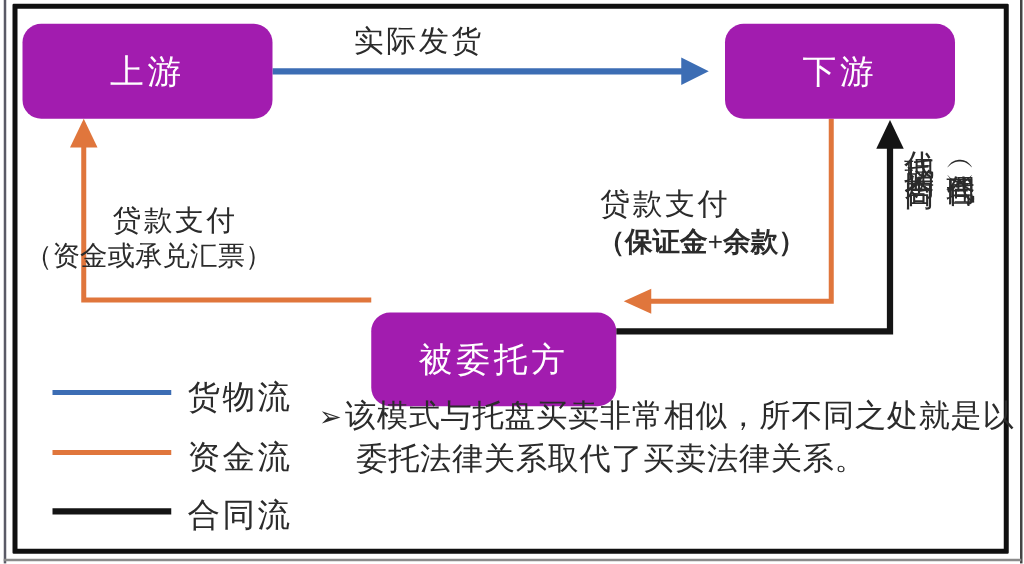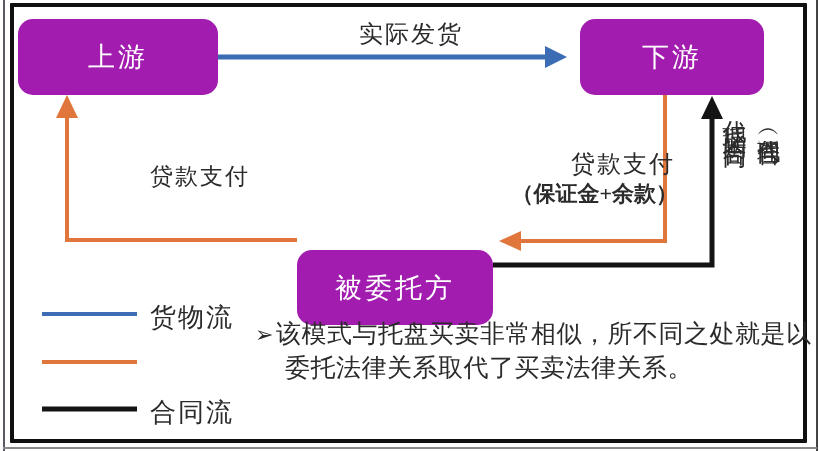--- a/index.html
+++ b/index.html
@@ -17,21 +17,21 @@
   }
   svg.overlay{position:absolute;left:0;top:0;width:819px;height:451px;}
   .node{
     position:absolute;display:flex;align-items:center;justify-content:center;
     background:#a21caf;color:#ffffff;border-radius:15px;
     font-size:27px;letter-spacing:3px;
   }
   .node-upstream{left:18px;top:19px;width:200px;height:76px;}
   .node-downstream{left:580px;top:19px;width:184px;height:76px;}
   .node-entrusted{left:297px;top:218px;width:196px;height:75px;margin-top:32px;}
-  .lbl{position:absolute;text-align:right;line-height:1.15;white-space:nowrap;}
+  .lbl{position:absolute;text-align:left;line-height:1.15;white-space:nowrap;}
   .lbl-shipping{left:283px;top:21px;width:180px;font-size:24px;letter-spacing:2px;}
   .lbl-pay-up-1{left:90px;top:164px;width:160px;font-size:23px;letter-spacing:2px;}
   .lbl-pay-up-2{left:20px;top:192px;width:228px;font-size:22px;}
   .lbl-pay-ent-1{left:480px;top:151px;width:195px;font-size:24px;letter-spacing:2px;}
   .lbl-pay-ent-2{left:478px;top:181px;width:200px;font-size:22px;font-weight:bold;}
   .vlbl{position:absolute;writing-mode:vertical-rl;text-orientation:mixed;line-height:1.1;}
   .vlbl-agency-1{left:721px;top:102px;font-size:24px;letter-spacing:5px;}
   .vlbl-agency-2{left:756px;top:121px;font-size:23px;letter-spacing:1px;}
   .legend-label{position:absolute;left:150px;width:110px;font-size:26px;letter-spacing:2px;}
   .legend-label-0{top:300px;}
@@ -87,25 +87,27 @@
   <div class="node node-downstream">
     <span>下游</span>
   </div>
   <div class="node node-entrusted">
     <span>被委托方</span>
   </div>
 
   <div class="lbl lbl-shipping">实际发货</div>
 
   <div class="lbl lbl-pay-up-1">贷款支付</div>
+  <div class="lbl lbl-pay-up-2">（资金或承兑汇票）</div>
 
   <div class="lbl lbl-pay-ent-1">贷款支付</div>
   <div class="lbl lbl-pay-ent-2">（保证金+余款）</div>
 
   <div class="vlbl vlbl-agency-1">代理采购合同</div>
   <div class="vlbl vlbl-agency-2">（代理合同）</div>
 
   <div class="legend-label legend-label-0">货物流</div>
+  <div class="legend-label legend-label-1">资金流</div>
   <div class="legend-label legend-label-2">合同流</div>
 
   <div class="note"><span class="note-bullet">➢</span><span>该模式与托盘买卖非常相似，所不同之处就是以委托法律关系取代了买卖法律关系。</span></div>
 
 </div>
 
 </body></html>

